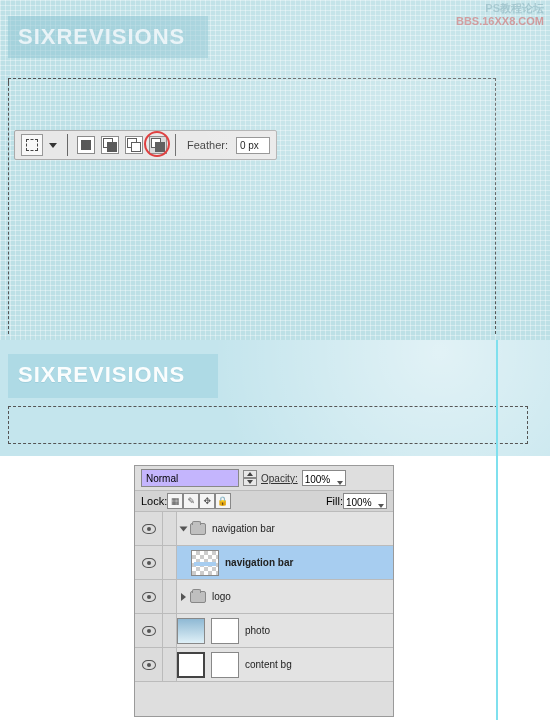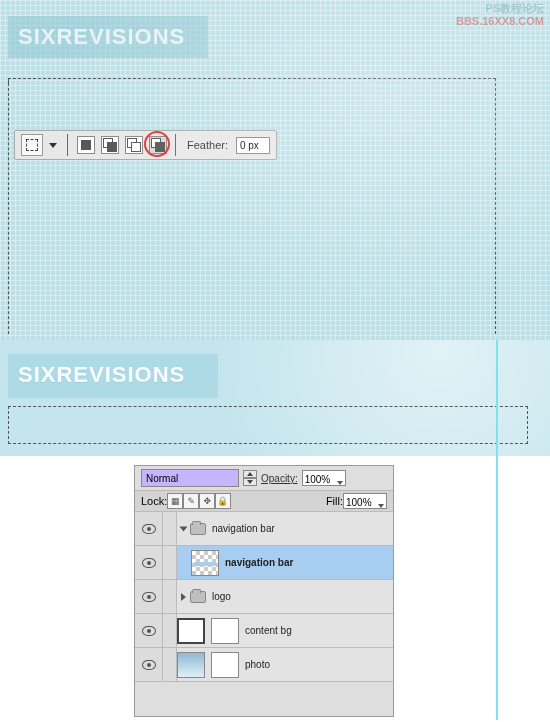--- a/index.html
+++ b/index.html
@@ -217,29 +217,29 @@
       <div class="twisty"></div>
       <div class="folder-ico"></div>
       <span class="layer-name">logo</span>
     </div>
 
     <div class="layer-row">
       <div class="eye-cell">
           <div class="eye"></div>
         </div>
       <div class="link-cell"></div>
+      <div class="thumb sky"></div>
+      <div class="thumb"></div>
+      <span class="layer-name">photo</span>
+    </div>
+
+    <div class="layer-row">
+      <div class="eye-cell">
+          <div class="eye"></div>
+        </div>
+      <div class="link-cell"></div>
       <div class="thumb doc"></div>
       <div class="thumb"></div>
       <span class="layer-name">content bg</span>
     </div>
 
-    <div class="layer-row">
-      <div class="eye-cell">
-          <div class="eye"></div>
-        </div>
-      <div class="link-cell"></div>
-      <div class="thumb sky"></div>
-      <div class="thumb"></div>
-      <span class="layer-name">photo</span>
-    </div>
-
   </div>
 </div>
 
 </body></html>

